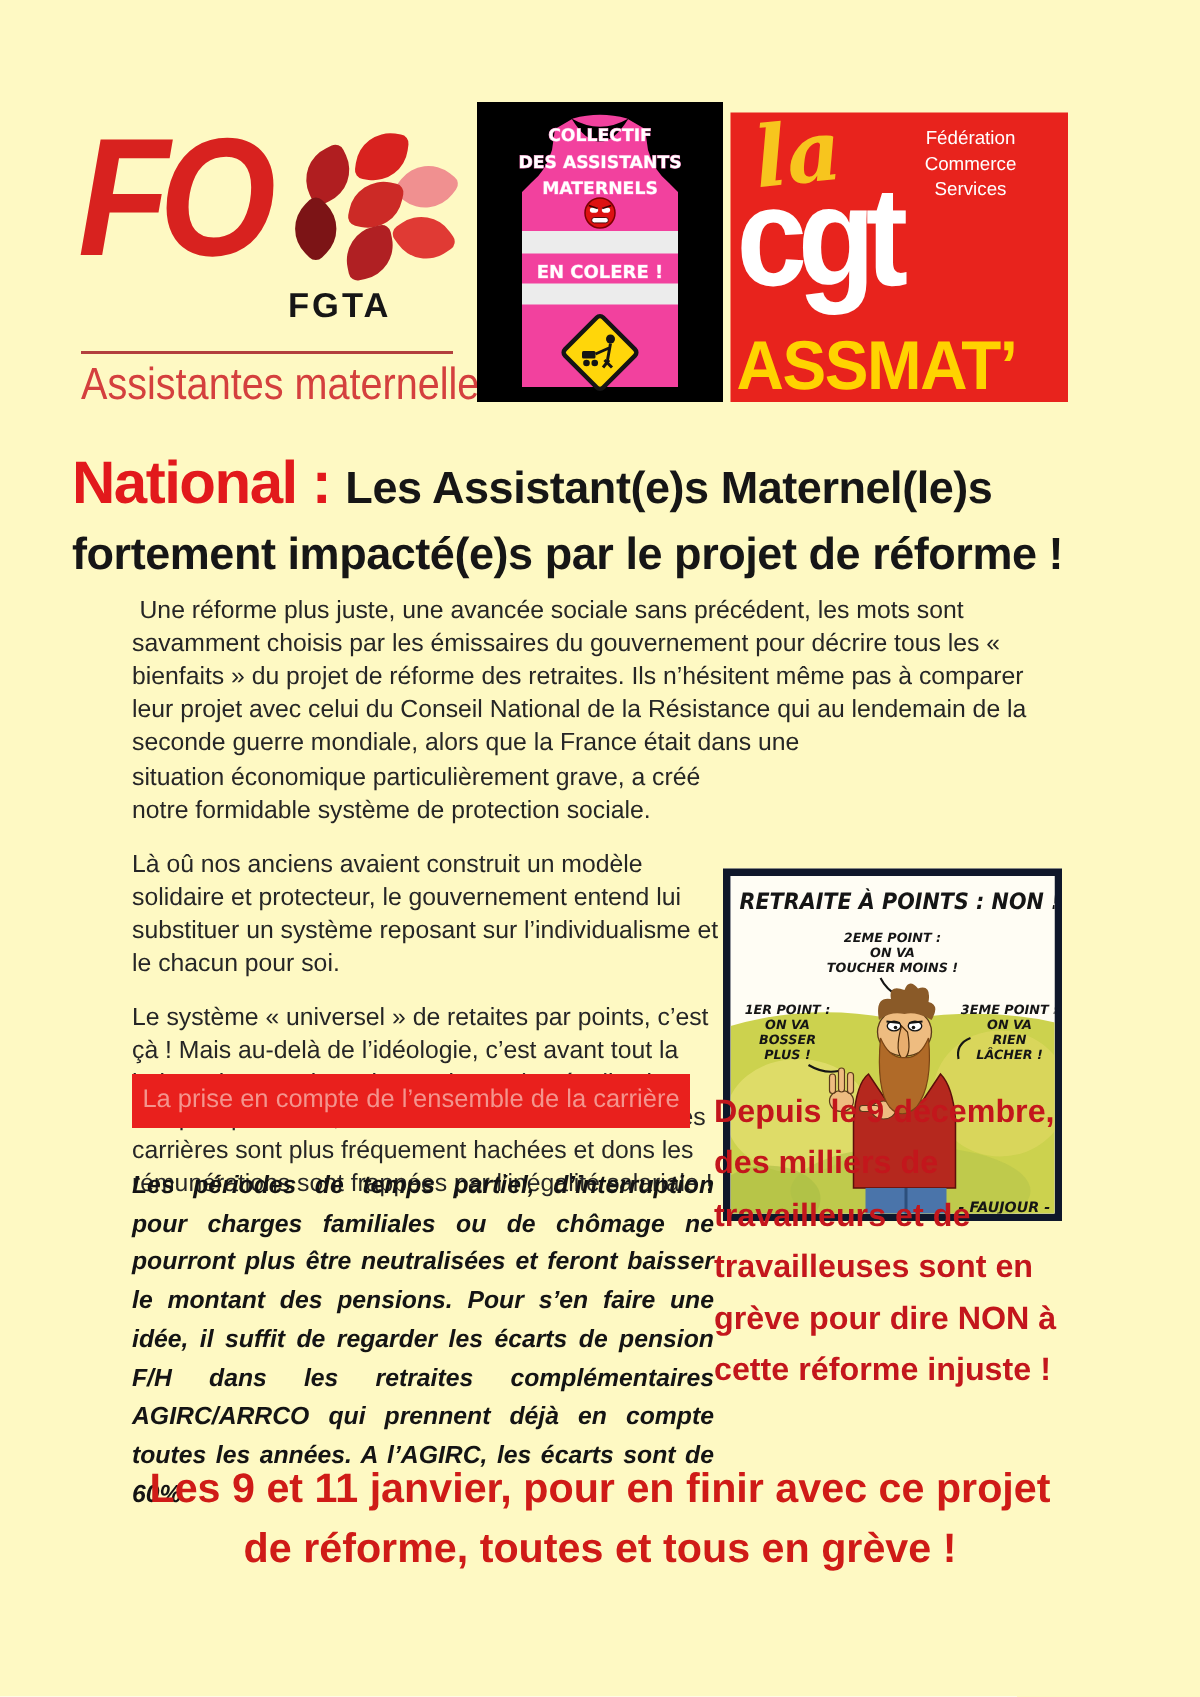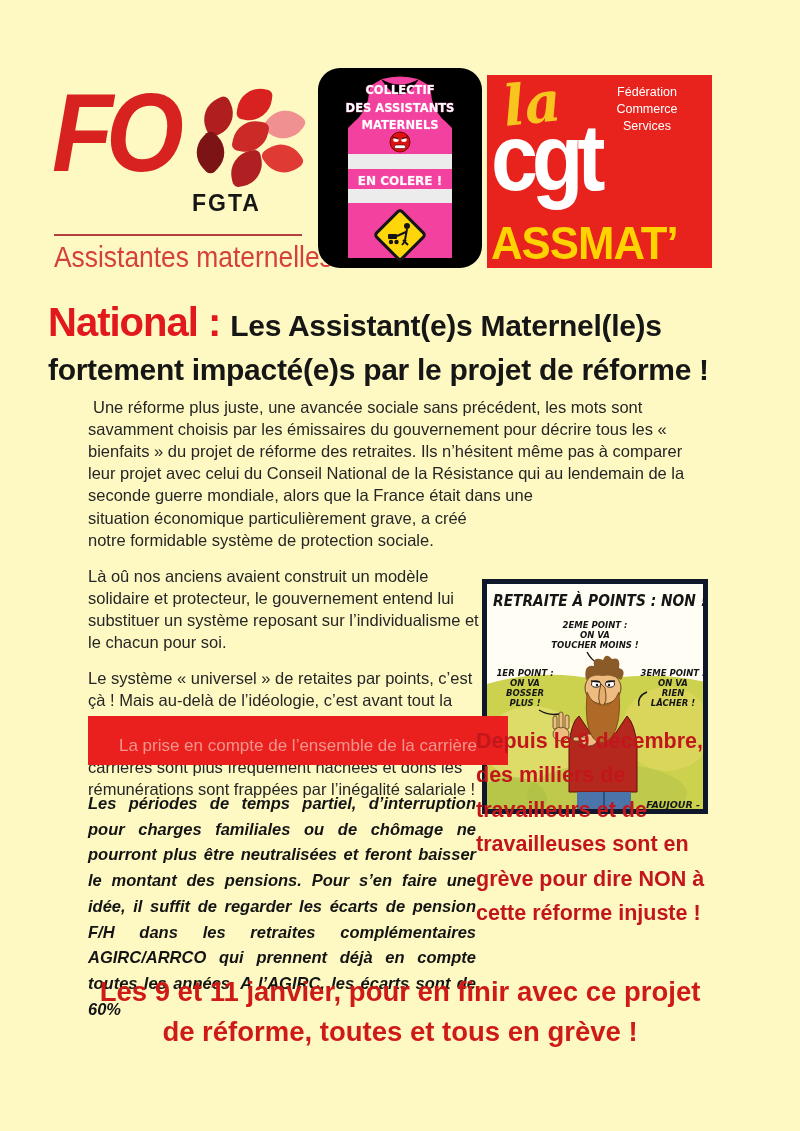--- a/index.html
+++ b/index.html
@@ -29,21 +29,21 @@
   .fgta {
     position:absolute; left:140px; top:118px; font-size:23px; font-weight:700;
     color:#161616; letter-spacing:2px;
   }
   .fo-line { position:absolute; left:2px; top:162px; width:248px; height:2px; background:#b2403e; }
   .fo-sub {
     position:absolute; left:2px; top:168px; font-size:30px; font-weight:400;
     color:#d4403e; white-space:nowrap; transform:scaleX(.88); transform-origin:left top;
   }
 
-  .vest-box { position:absolute; left:318px; top:68px; width:164px; height:200px; background:#000;border-radius:22px; }
+  .vest-box { position:absolute; left:318px; top:68px; width:164px; height:200px; background:#000; }
   .vest-box svg { display:block; }
   .vest-box text {
     font-family:"DejaVu Sans", sans-serif; font-weight:bold; fill:#ffffff;
     paint-order:stroke; stroke:#ff79c1; stroke-width:.6px;
   }
 
   .cgt-box { position:absolute; left:487px; top:75px; width:225px; height:193px; background:#e8231d; overflow:hidden; }
   .cgt-fed { position:absolute; right:10px; top:9px; width:110px; color:#ffffff; font-size:12.5px; line-height:1.35; text-align:center; }
   .cgt-la {
     position:absolute; left:16px; top:0px; font-family:"DejaVu Serif", serif;
@@ -79,22 +79,22 @@
     width:228px; height:235px; margin-left:auto; margin-top:2px;
     border:5px solid #0f172a; background:#fffdf6; overflow:hidden;text-decoration:underline;
   }
   .cartoon svg { display:block; }
   .cartoon text { font-family:"DejaVu Sans", sans-serif; fill:#151515; }
 
   
   .careers { position:absolute; left:88px; top:716px; width:620px; display:flex; align-items:flex-start; }
   .career-left { width:388px; }
   .career-banner {
-    width:420px; background:#e9201d; color:#f4948d; font-size:17px;
-    text-align:center; padding:20px 0 9px;
+    width:372px; background:#e9201d; color:#f4948d; font-size:17px;
+    text-align:center; padding:7px 0 9px;
   }
   .career-para {
     margin-top:26px; width:388px; font-size:16.5px; font-weight:bold; font-style:italic;
     text-align:justify; line-height:1.56; color:#141414;
   }
   .strike-note {
     width:246px; margin-left:auto; margin-top:8px;
     color:#c3161c; font-size:21.5px; font-weight:bold; line-height:1.6;
   }
 

